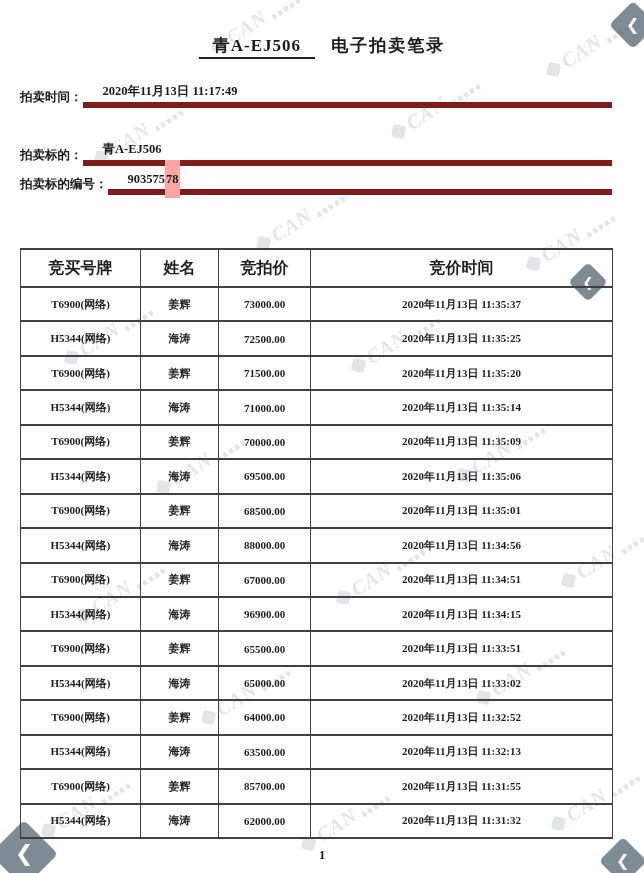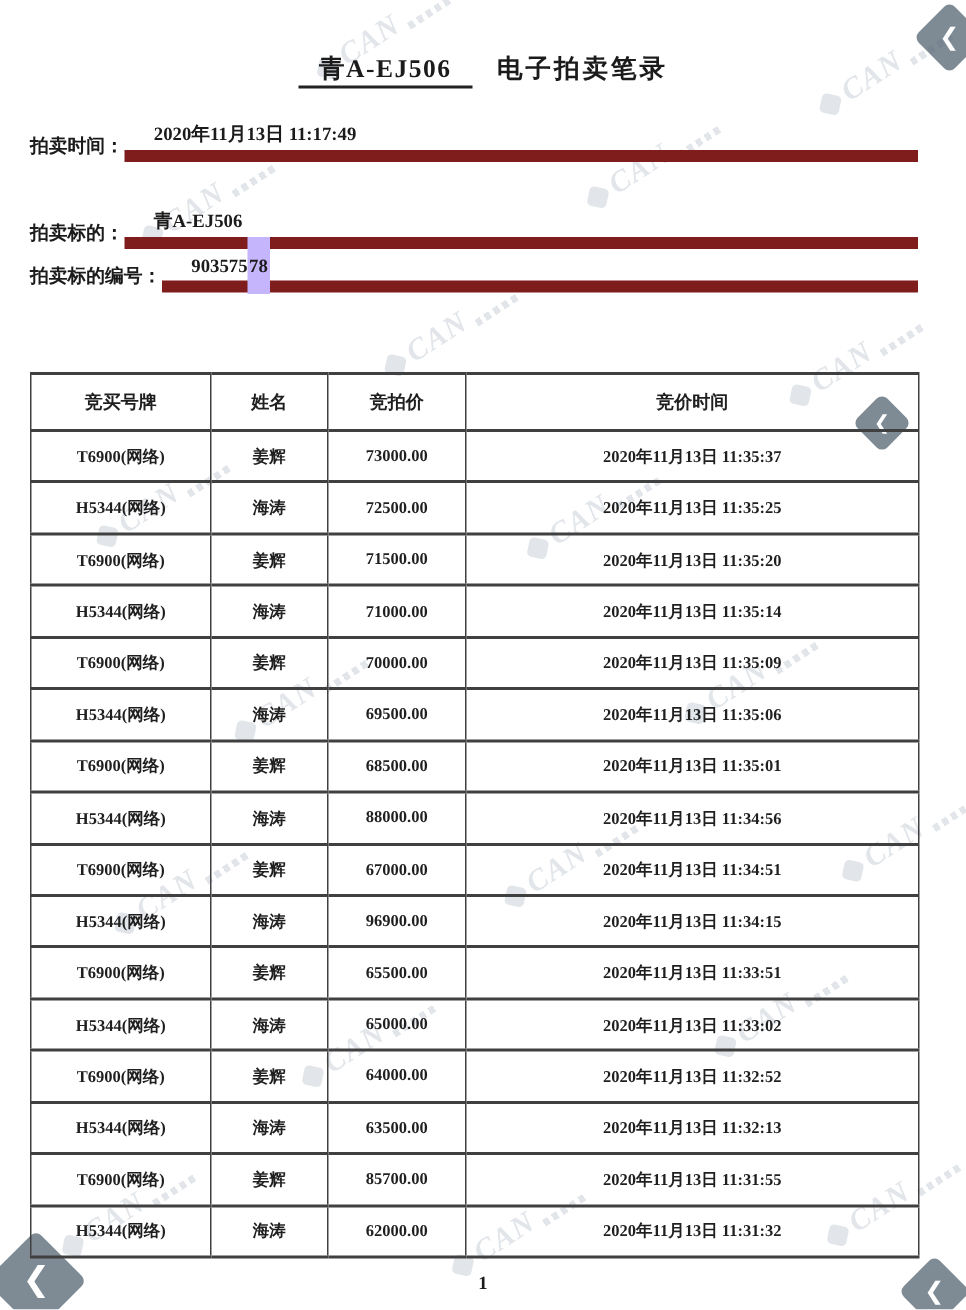--- a/index.html
+++ b/index.html
@@ -41,35 +41,35 @@
     border-bottom:2px solid #222;padding:0 14px 2px 14px;margin-right:10px;
     letter-spacing:1px;
   }
   
   .field{
     position:absolute;left:20px;width:592px;display:flex;align-items:flex-end;
     font-size:12.5px;font-weight:bold;height:20px;
   }
   .flabel{white-space:nowrap;padding-bottom:2px;}
   .fval{
-    flex:1;border-bottom:8px solid #7f1d1d;padding:0 0 2px 20px;
+    flex:1;border-bottom:6px solid #7f1d1d;padding:0 0 2px 20px;
     white-space:nowrap;
   }
-  .hl{background:#c4b5fd;padding:12px 1px;}
+  .hl{background:#fca5a5;padding:12px 1px;}
   
   table.bids{
     position:absolute;left:20px;top:248px;width:592px;height:591px;
     border-collapse:collapse;table-layout:fixed;
   }
   table.bids th,table.bids td{
     border:1.6px solid #404040;border-top-width:2px;border-bottom-width:2px;
     text-align:center;vertical-align:middle;padding:0;
     font-size:11px;font-weight:bold;color:#1f1f1f;
   }
-  table.bids th{font-size:12px;height:36px;}
+  table.bids th{font-size:16px;height:36px;}
   
   .pageno{
     position:absolute;top:848px;left:0;width:100%;text-align:center;
     font-size:12.5px;font-weight:bold;
   }
 </style>
 </head>
 <body>
 
 <div class="page">

